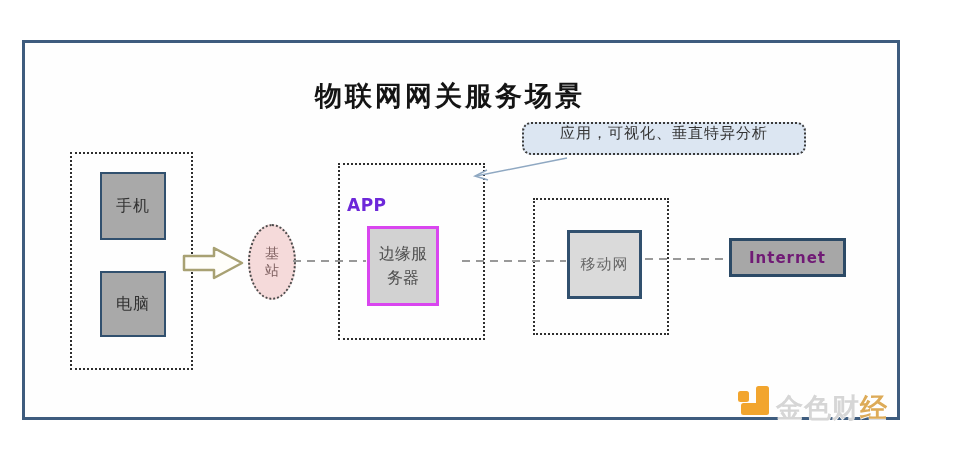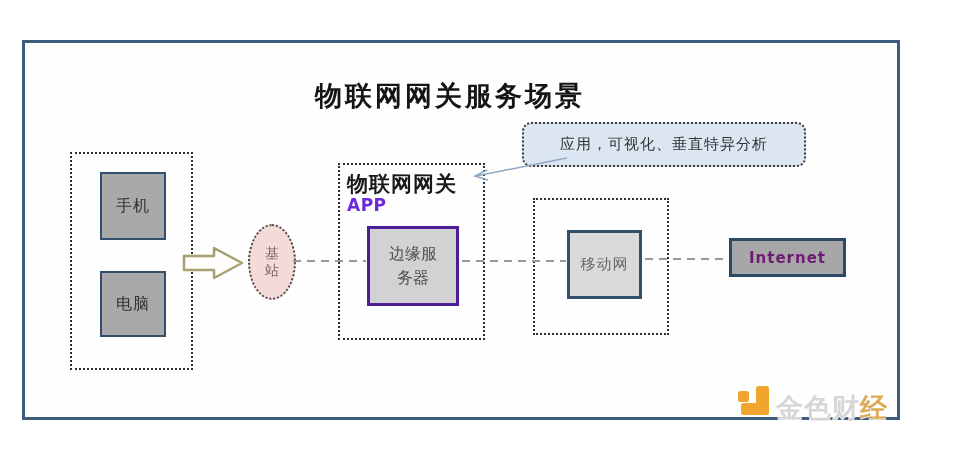--- a/index.html
+++ b/index.html
@@ -16,43 +16,43 @@
   .devices-box{left:70px;top:152px;width:119px;height:214px;}
   .gateway-box{left:338px;top:163px;width:143px;height:173px;}
   .mobile-box{left:533px;top:198px;width:132px;height:133px;}
 
   .node{position:absolute;display:flex;align-items:center;justify-content:center;
         box-sizing:border-box;}
   .phone-node{left:100px;top:172px;width:66px;height:68px;background:#a9a9a9;
         border:2px solid #31506e;color:#333;font-size:16px;letter-spacing:1px;}
   .computer-node{left:100px;top:271px;width:66px;height:66px;background:#a9a9a9;
         border:2px solid #31506e;color:#333;font-size:16px;letter-spacing:1px;}
-  .server-node{left:367px;top:226px;width:92px;height:80px;background:#d2d2d2;
-        border:3px solid #4c1d95;color:#4f4f4f;font-size:16px;}
+  .server-node{left:367px;top:226px;width:72px;height:80px;background:#d2d2d2;
+        border:3px solid #d946ef;color:#4f4f4f;font-size:16px;}
   .server-node .wrap{width:52px;word-break:break-all;text-align:center;line-height:1.5;}
   .mobile-node{left:567px;top:230px;width:75px;height:69px;background:#dadada;
         border:3px solid #31506e;color:#666;font-size:15px;letter-spacing:1px;}
   .internet-node{left:729px;top:238px;width:117px;height:39px;background:#a7a7a7;
         border:3px solid #2c4a66;color:#701a75;font-size:15px;font-weight:bold;
         letter-spacing:1px;}
 
   .station{position:absolute;left:248px;top:224px;width:44px;height:72px;
         border:2px dotted #4a4a4a;border-radius:50%;background:#f5dada;
         display:flex;align-items:center;justify-content:center;}
   .station .vtext{width:16px;word-break:break-all;line-height:1.25;font-size:14px;
         color:#7d5f5f;font-weight:normal;text-align:center;}
 
   .gw-label{position:absolute;left:347px;top:170px;color:#1a1a1a;font-size:21px;
         font-weight:600;letter-spacing:1px;white-space:nowrap;}
   .gw-sub{position:absolute;left:347px;top:195px;color:#6d28d9;font-size:17px;
         font-weight:bold;letter-spacing:.5px;}
 
-  .callout{position:absolute;left:522px;top:122px;width:284px;height:45px;
+  .callout{position:absolute;left:522px;top:122px;width:284px;height:33px;
         background:#dce6f2;border:2px dotted #3a3a3a;border-radius:9px;
-        display:flex;align-items:center;justify-content:center;
+        display:flex;align-items:flex-start;justify-content:center;
         font-size:15px;color:#333;letter-spacing:1px;box-sizing:border-box;}
 
   .overlay{position:absolute;left:0;top:0;width:955px;height:457px;pointer-events:none;}
 
   .logo{position:absolute;left:736px;top:385px;display:flex;align-items:flex-end;
         gap:5px;z-index:5;}
   .logo-text{font-size:27px;font-weight:bold;color:#d6d6d6;line-height:1;
         letter-spacing:1px;text-shadow:0 1px 0 #fff,0 -1px 0 #fff;text-align:right;}
   .logo-text .last{color:#ddab58;}
 </style>
@@ -71,21 +71,20 @@
   </div>
   <div class="node computer-node">
     <span>电脑</span>
   </div>
 
   <div class="station">
     <div class="vtext">基站</div>
   </div>
 
   <div class="dotted-box gateway-box"></div>
-  <div class="gw-label">物联网网关</div>
   <div class="gw-sub">APP</div>
   <div class="node server-node">
     <span class="wrap">边缘服务器</span>
   </div>
 
   <div class="callout">
     <span>应用，可视化、垂直特异分析</span>
   </div>
 
   <div class="dotted-box mobile-box"></div>

